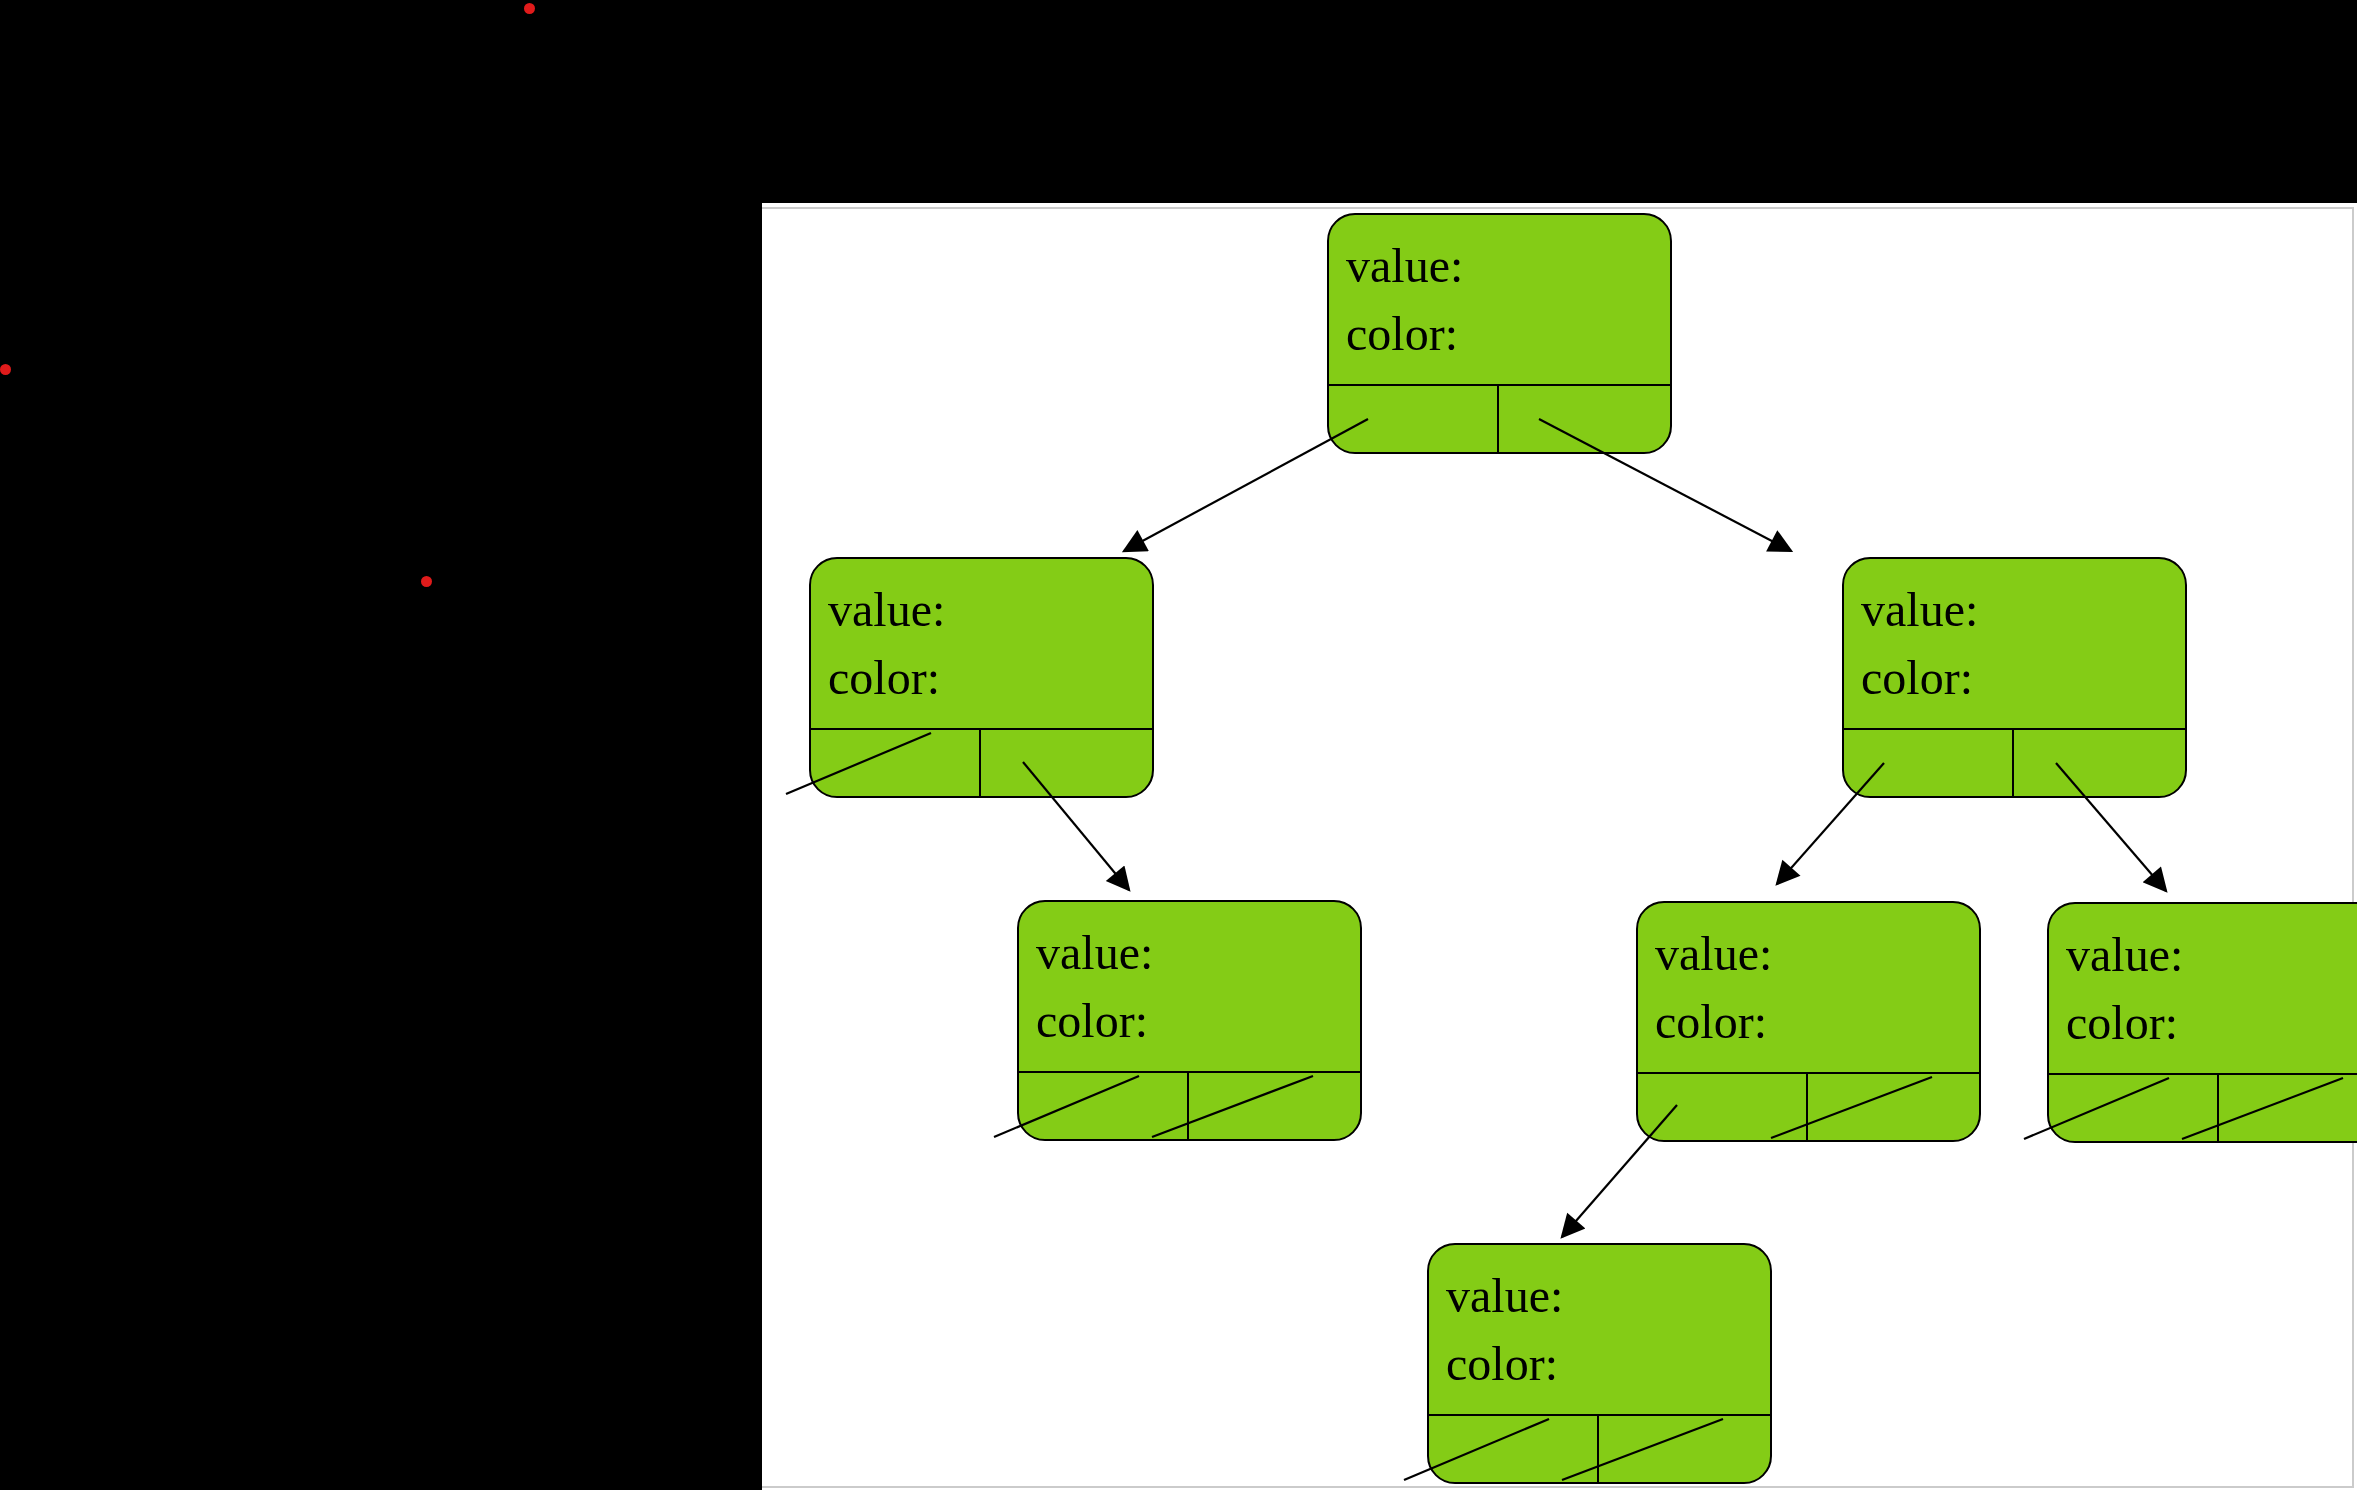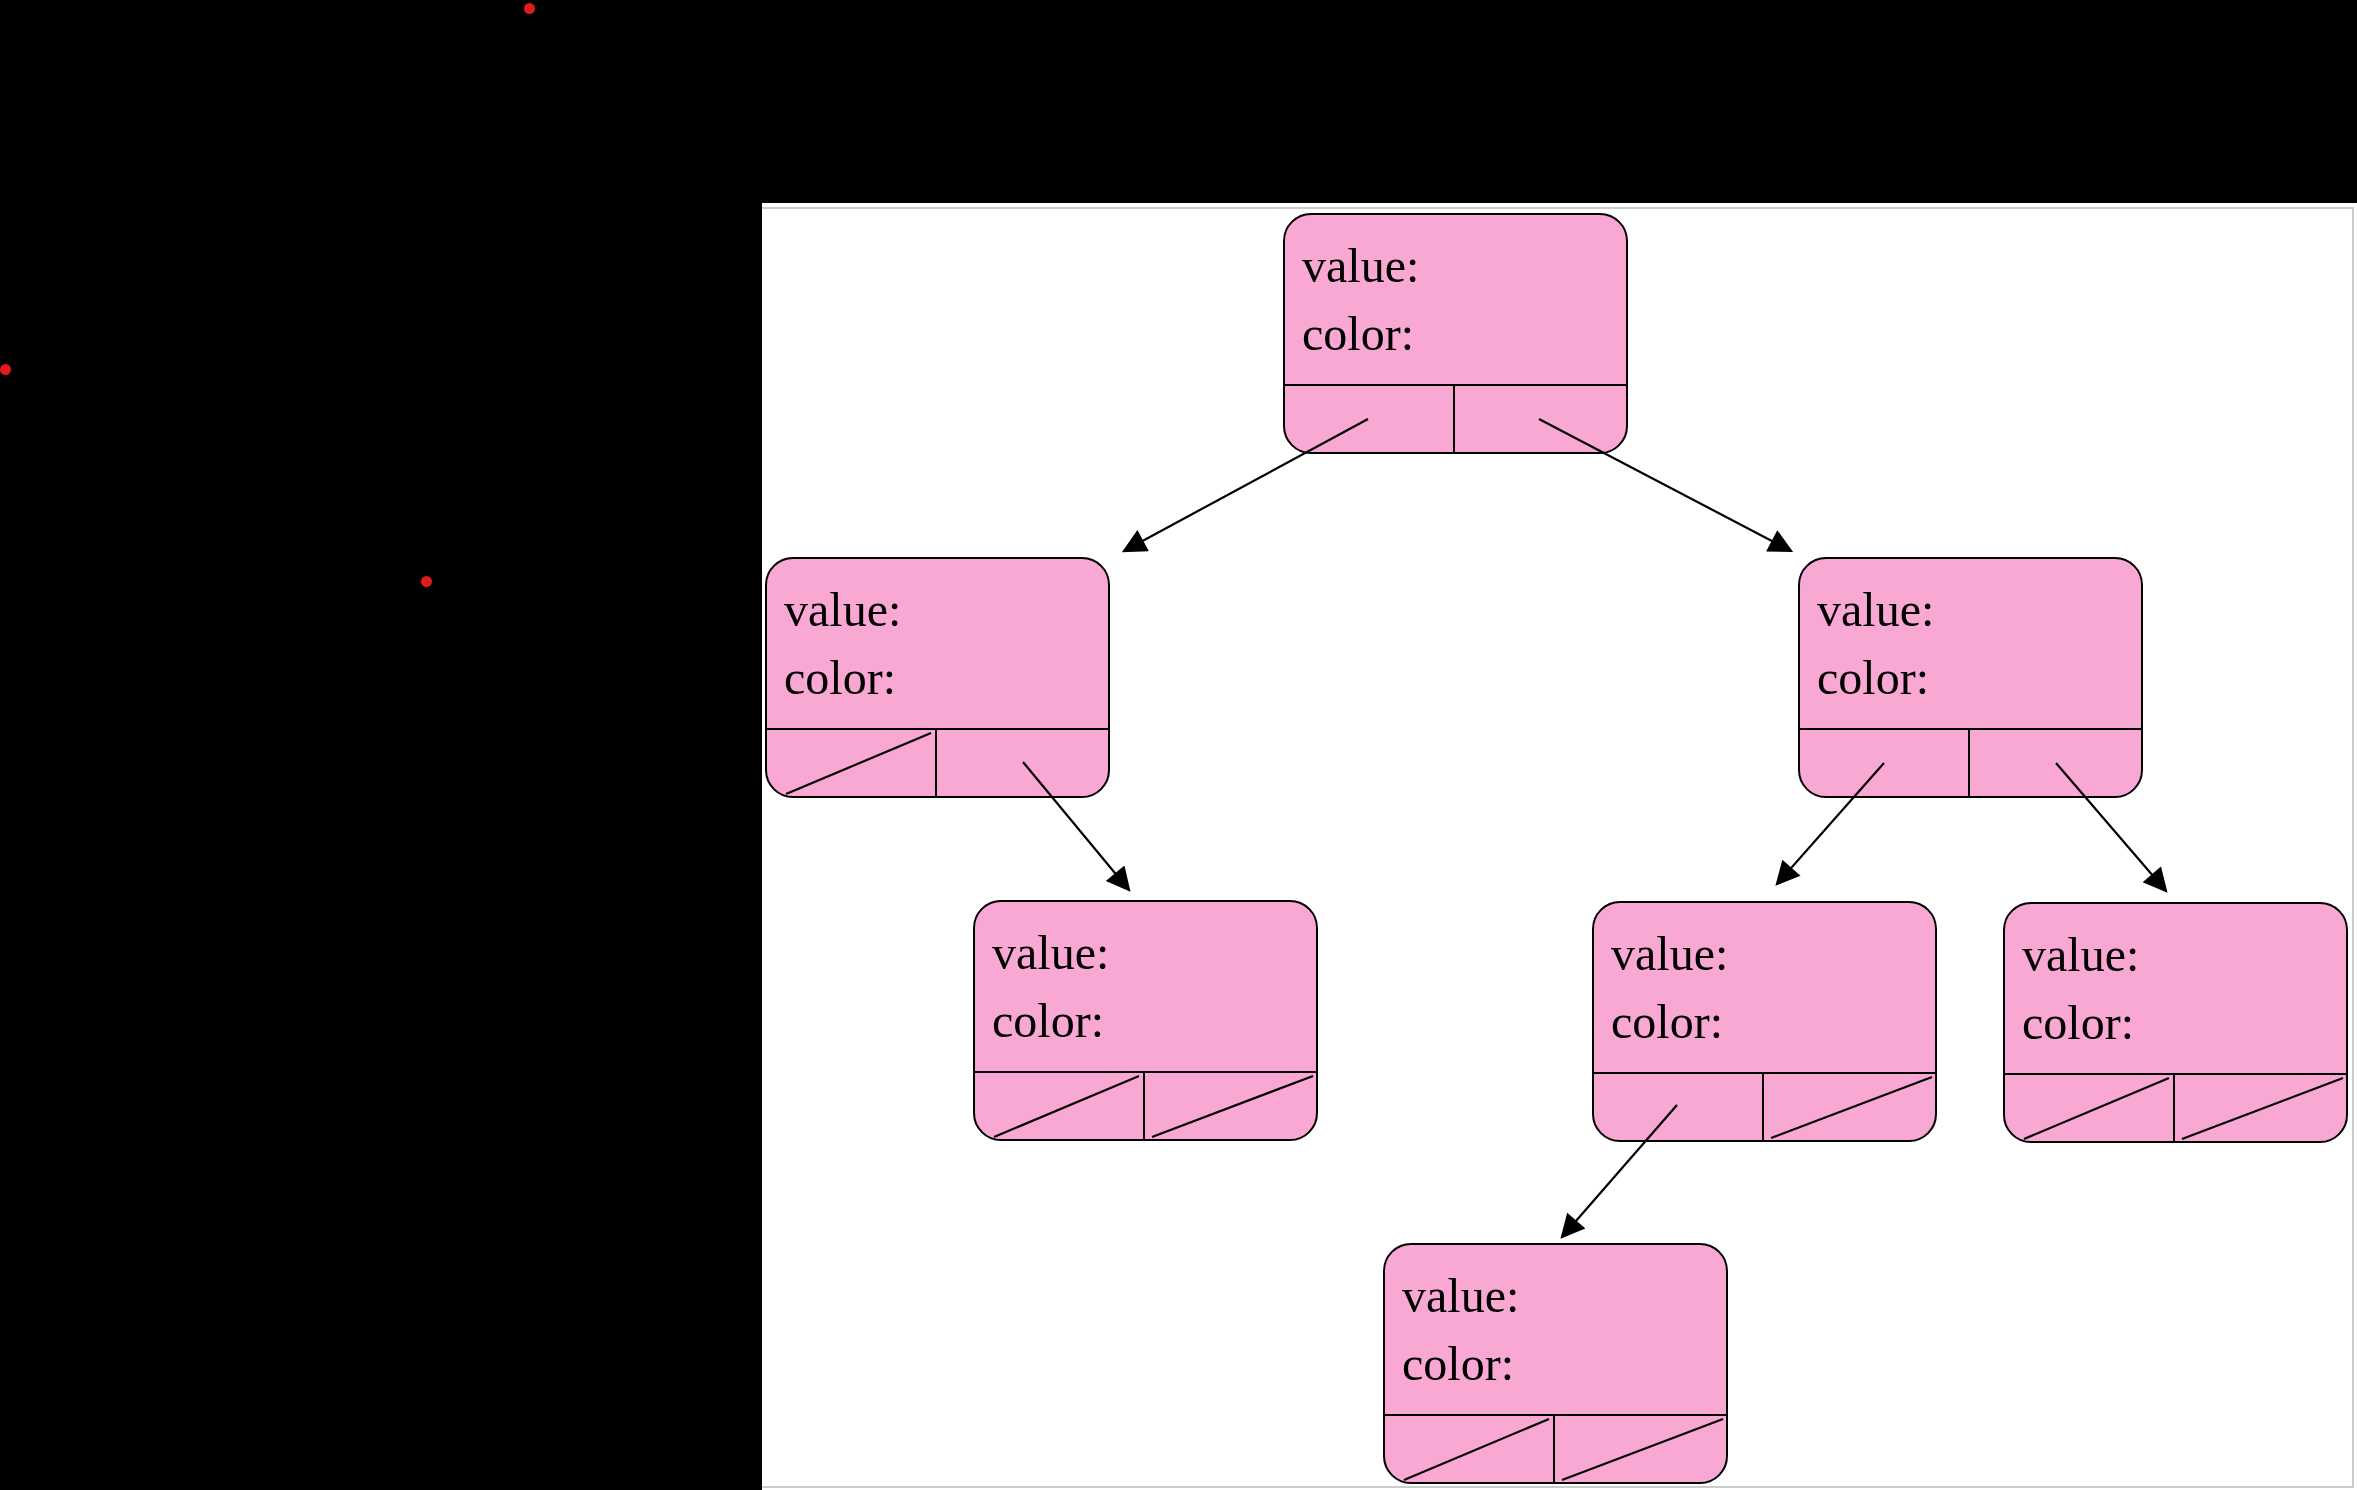--- a/index.html
+++ b/index.html
@@ -33,23 +33,24 @@
     position: absolute;
     left: 0; top: 4px; right: 3px; bottom: 2px;
     border-top: 2px solid #cbcbcb;
     border-right: 2px solid #cbcbcb;
     border-bottom: 2px solid #cbcbcb;
   }
   .node {
     position: absolute;
     width: 345px; height: 241px;
     box-sizing: border-box;
-    background: #f9a8d4;
+    background: #84cc16;
     border: 2.4px solid #000000;
     border-radius: 28px;
+    margin-left: 44px;
   }
   .fields {
     position: absolute;
     left: 17px; top: 17px;
   }
   .fld {
     font-size: 48px;
     line-height: 68px;
     color: #000000;
     white-space: pre;

